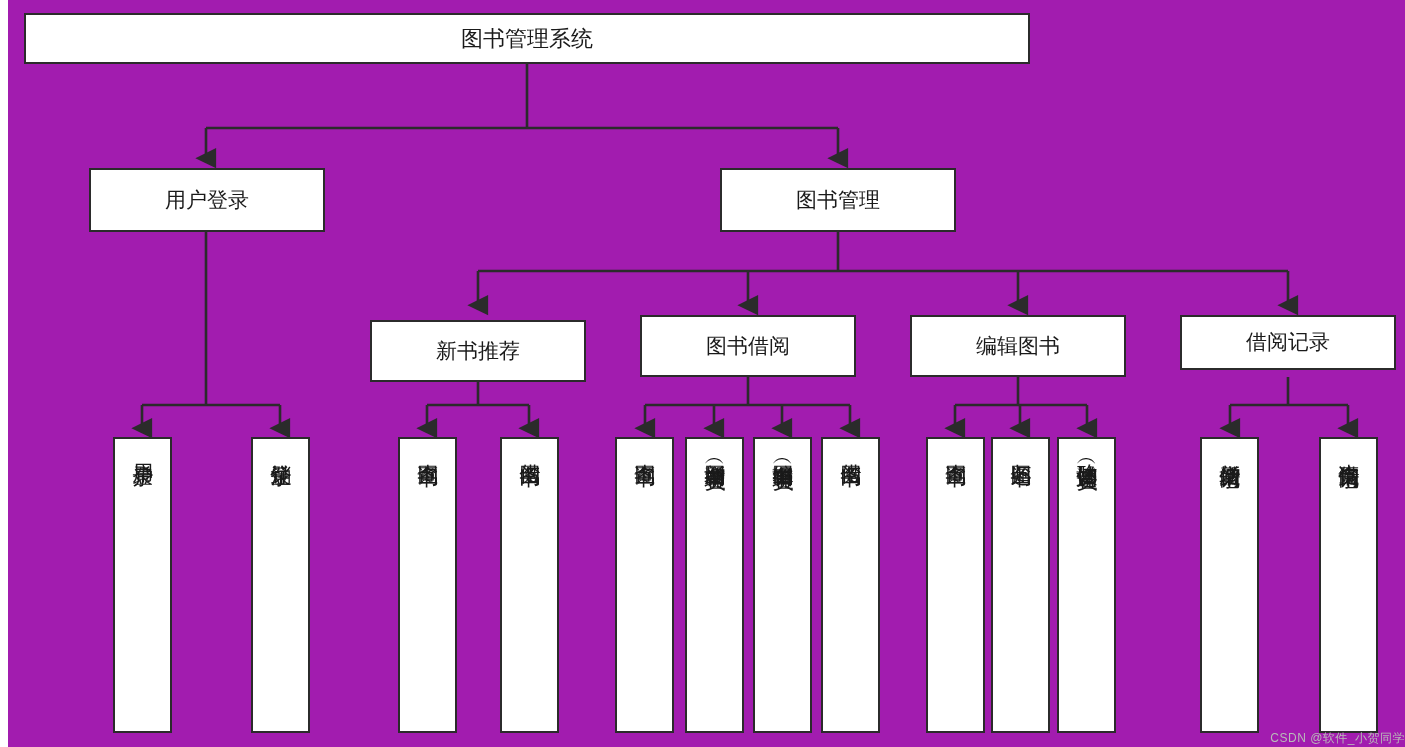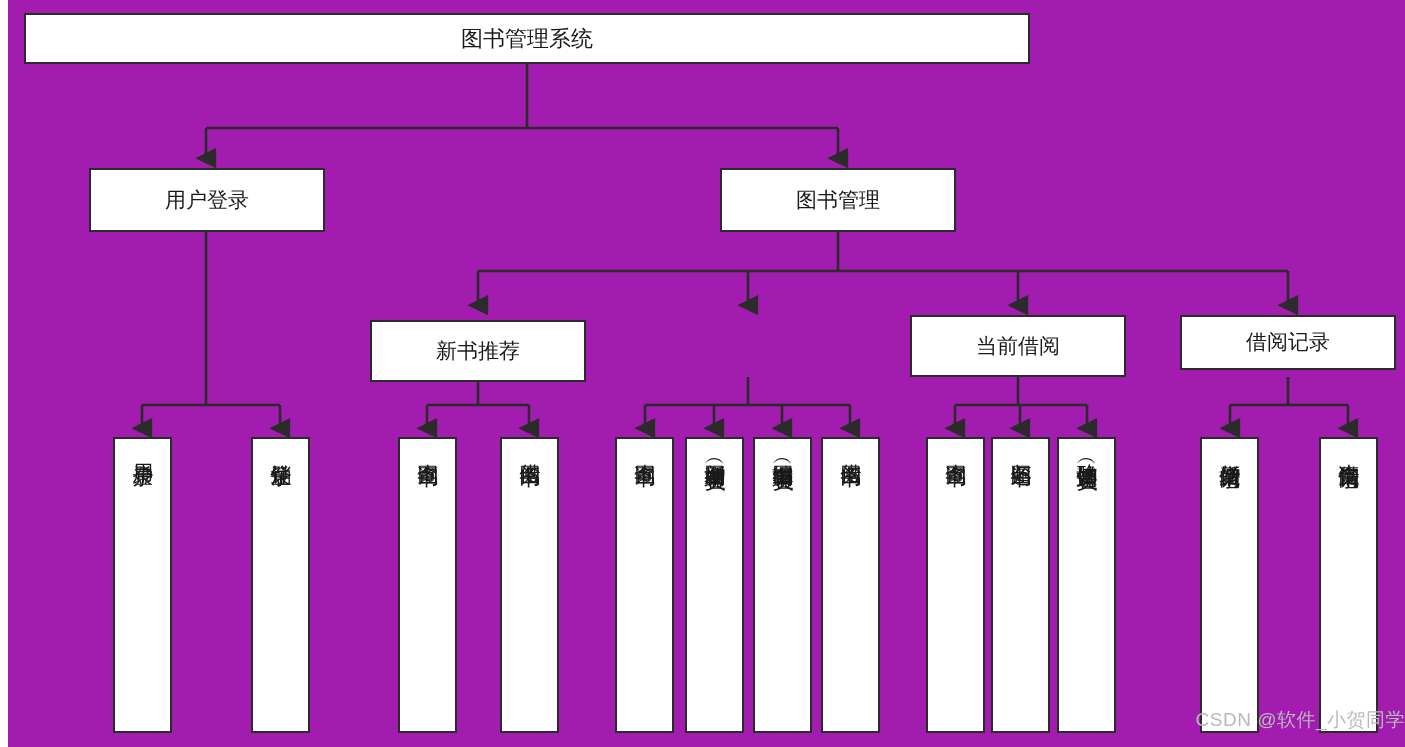--- a/index.html
+++ b/index.html
@@ -55,22 +55,22 @@
   .node.vertical .node-label {
     font-size: 21px;
     writing-mode: vertical-rl;
     text-orientation: upright;
     letter-spacing: 1px;
     white-space: nowrap;
   }
   .watermark {
     position: absolute;
     right: 8px;
-    bottom: 14px;
-    font-size: 19px;
+    bottom: 0;
+    font-size: 12px;
     color: #b9b9b9;
     letter-spacing: 0.5px;
     white-space: nowrap;
     pointer-events: none;
   }
 </style>
 </head>
 <body>
 
 <div id="canvas">
@@ -132,22 +132,25 @@
   <div class="node horizontal" style="left:81px; top:168px; width:236px; height:64px;">
     <span class="node-label">用户登录</span>
   </div>
   <div class="node horizontal" style="left:712px; top:168px; width:236px; height:64px;align-items:center;">
     <span class="node-label">图书管理</span>
   </div>
 
   <div class="node horizontal" style="left:362px; top:320px; width:216px; height:62px;">
     <span class="node-label">新书推荐</span>
   </div>
+  <div class="node horizontal" style="left:632px; top:315px; width:216px; height:62px;">
+    <span class="node-label">图书借阅</span>
+  </div>
   <div class="node horizontal" style="left:902px; top:315px; width:216px; height:62px;">
-    <span class="node-label">当前借阅</span>
+    <span class="node-label">编辑图书</span>
   </div>
   <div class="node horizontal" style="left:1172px; top:315px; width:216px; height:55px;">
     <span class="node-label">借阅记录</span>
   </div>
 
   <div class="node vertical" style="left:105px; top:437px; width:59px; height:296px;">
     <span class="node-label">用户登录</span>
   </div>
   <div class="node vertical" style="left:243px; top:437px; width:59px; height:296px;">
     <span class="node-label">注销登录</span>

